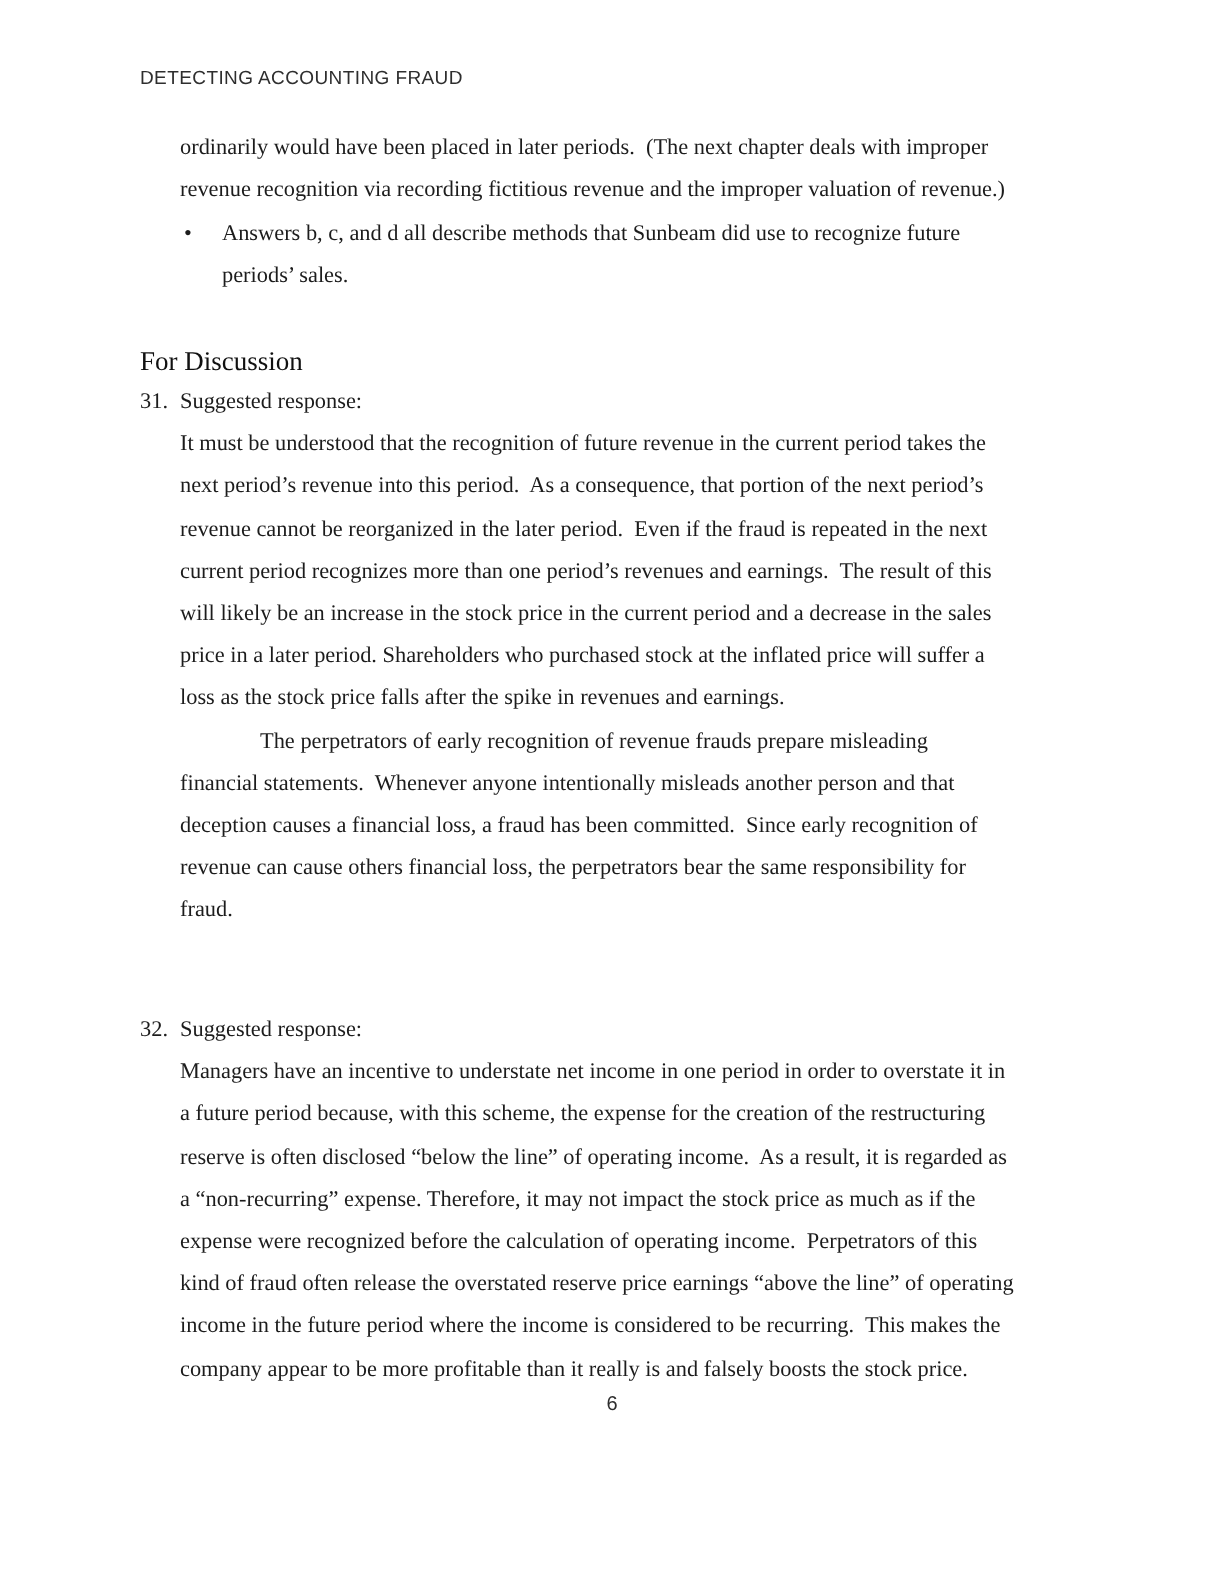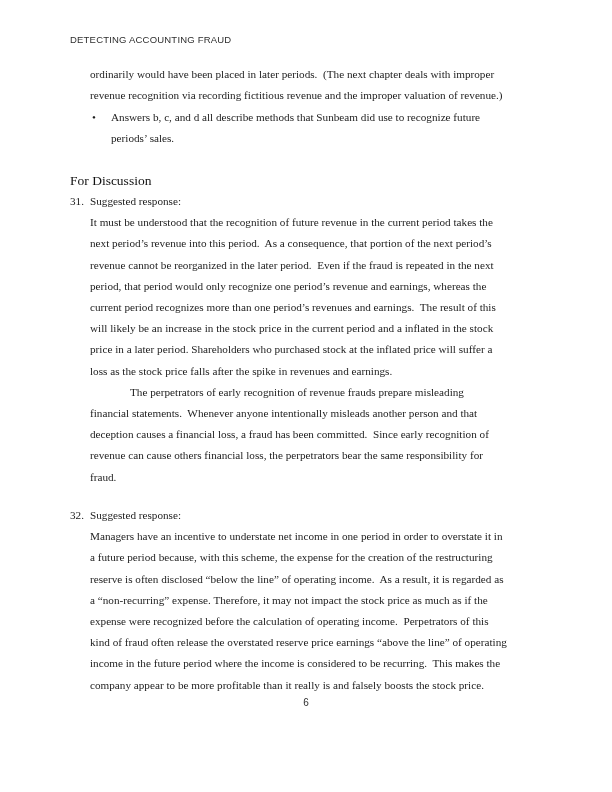--- a/index.html
+++ b/index.html
@@ -122,23 +122,22 @@
   <h1 class="section-heading">For Discussion</h1>
 
   <section class="response response-31">
     <div class="line label-line">
       <span class="item-number">31.</span>
       <span>Suggested response:</span>
     </div>
     <div class="line body">It must be understood that the recognition of future revenue in the current period takes the</div>
     <div class="line body">next period’s revenue into this period.  As a consequence, that portion of the next period’s</div>
     <div class="line body">revenue cannot be reorganized in the later period.  Even if the fraud is repeated in the next</div>
-    <div class="line body">period, that period would only recognize one period’s revenue and earnings, whereas the</div>
     <div class="line body">current period recognizes more than one period’s revenues and earnings.  The result of this</div>
-    <div class="line body">will likely be an increase in the stock price in the current period and a inflated in the stock</div>
+    <div class="line body">will likely be an increase in the stock price in the current period and a decrease in the sales</div>
     <div class="line body">price in a later period. Shareholders who purchased stock at the inflated price will suffer a</div>
     <div class="line body">loss as the stock price falls after the spike in revenues and earnings.</div>
     <div class="line body tab">The perpetrators of early recognition of revenue frauds prepare misleading</div>
     <div class="line body">financial statements.  Whenever anyone intentionally misleads another person and that</div>
     <div class="line body">deception causes a financial loss, a fraud has been committed.  Since early recognition of</div>
     <div class="line body">revenue can cause others financial loss, the perpetrators bear the same responsibility for</div>
     <div class="line body">fraud.</div>
   </section>
 
   <section class="response response-32">

